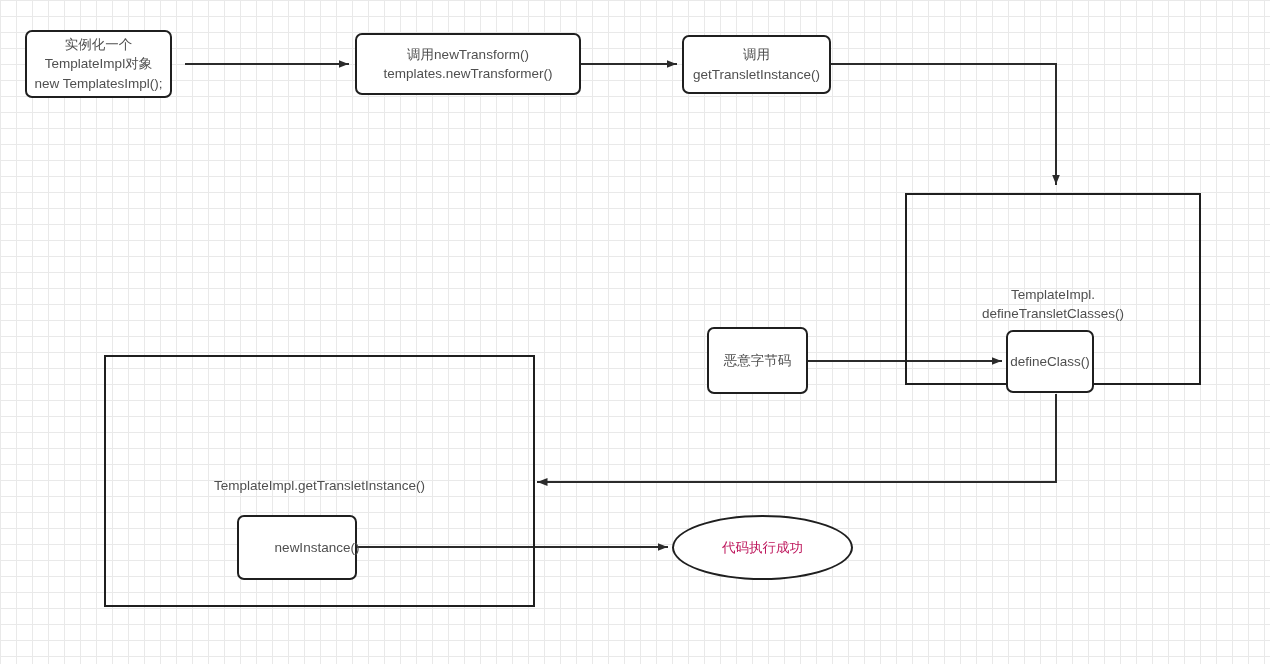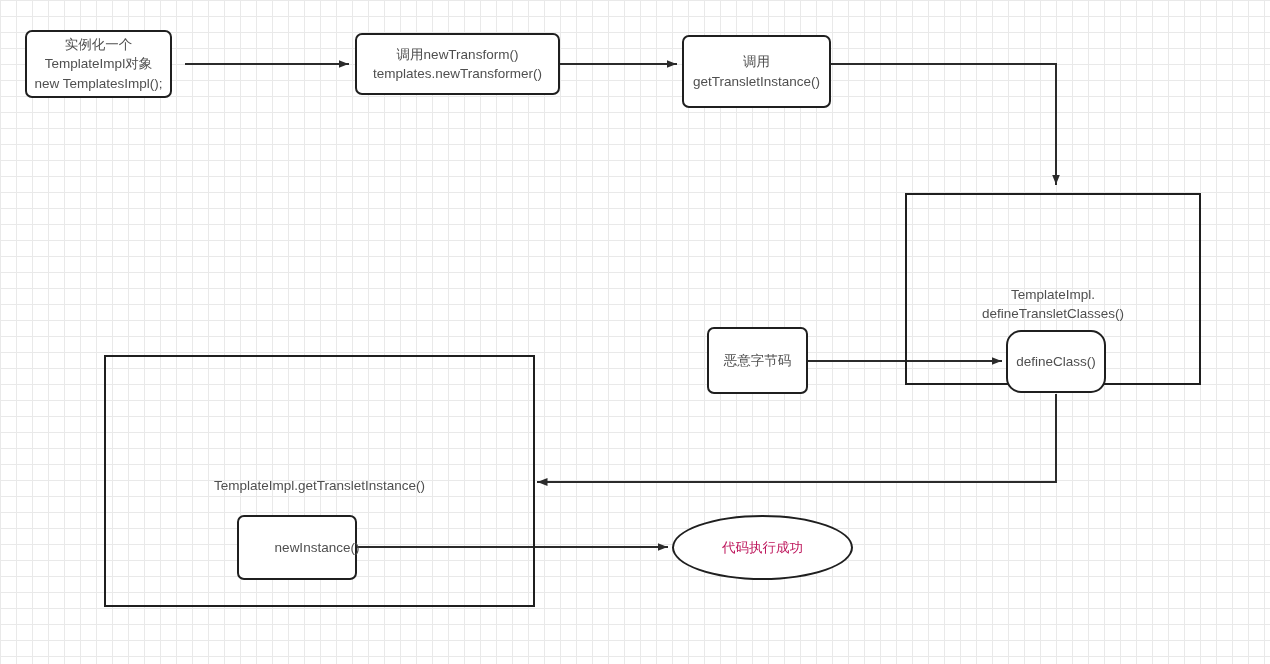--- a/index.html
+++ b/index.html
@@ -100,36 +100,36 @@
       <path d="M 357 547 L 667 547" marker-end="url(#arrowhead)"></path>
     </g>
   </svg>
 
   <div class="node rounded" style="left:25px; top:30px; width:147px; height:68px;">
     <span>实例化一个
 TemplateImpl对象
 new TemplatesImpl();</span>
   </div>
 
-  <div class="node rounded" style="left:355px; top:33px; width:205px; height:62px;">
+  <div class="node rounded" style="left:355px; top:33px; width:226px; height:62px;">
     <span>调用newTransform()
 templates.newTransformer()</span>
   </div>
 
-  <div class="node rounded" style="left:682px; top:35px; width:149px; height:73px;">
+  <div class="node rounded" style="left:682px; top:35px; width:149px; height:59px;">
     <span>调用
 getTransletInstance()</span>
   </div>
 
   <div class="container-node" style="left:905px; top:193px; width:296px; height:192px;">
     <div class="container-label" style="top:90px;">TemplateImpl.
 defineTransletClasses()</div>
   </div>
 
-  <div class="node rounded" style="left:1006px; top:330px; width:100px; height:63px;border-radius:15px;">
+  <div class="node rounded" style="left:1006px; top:330px; width:88px; height:63px;">
     <span>defineClass()</span>
   </div>
 
   <div class="node rounded" style="left:707px; top:327px; width:101px; height:67px;justify-content:center;">
     <span>恶意字节码</span>
   </div>
 
   <div class="container-node" style="left:96px; top:355px; width:431px; height:252px;margin-left:8px;">
     <div class="container-label" style="top:119px;">TemplateImpl.getTransletInstance()</div>
   </div>

